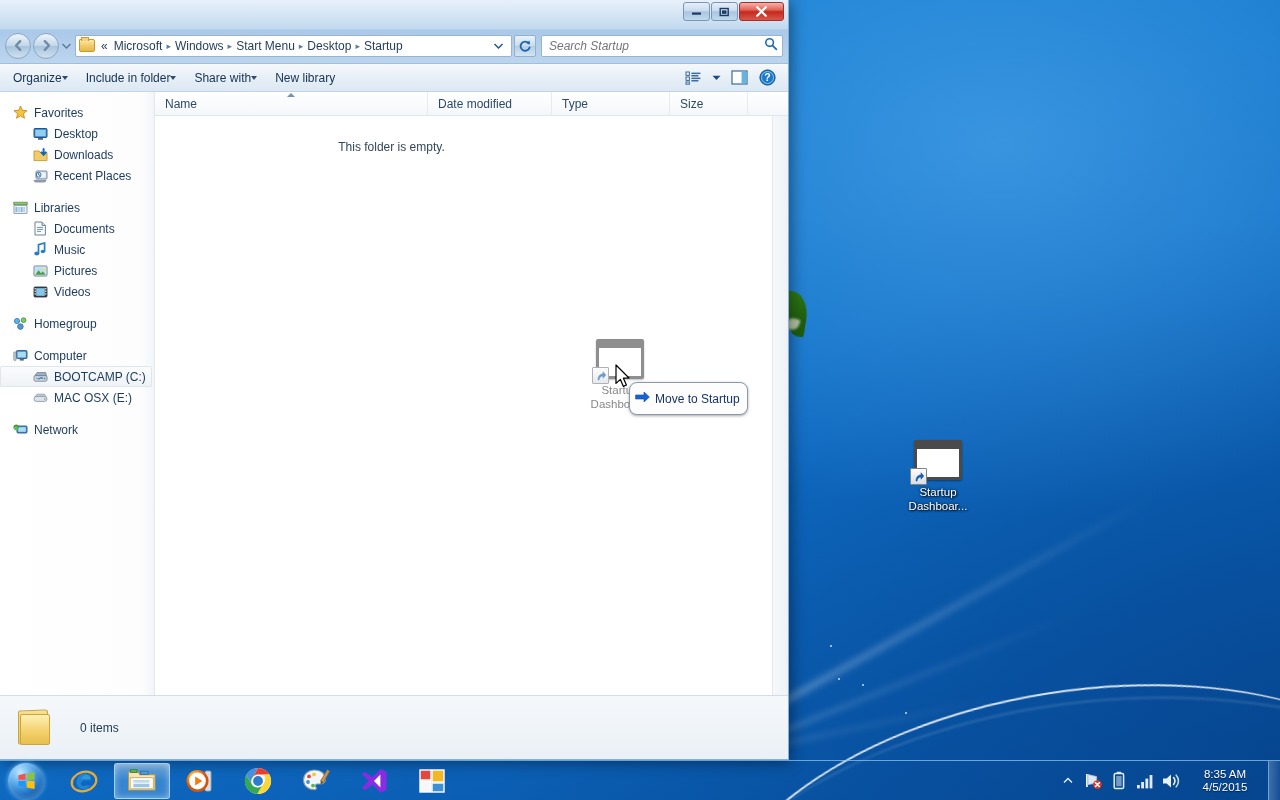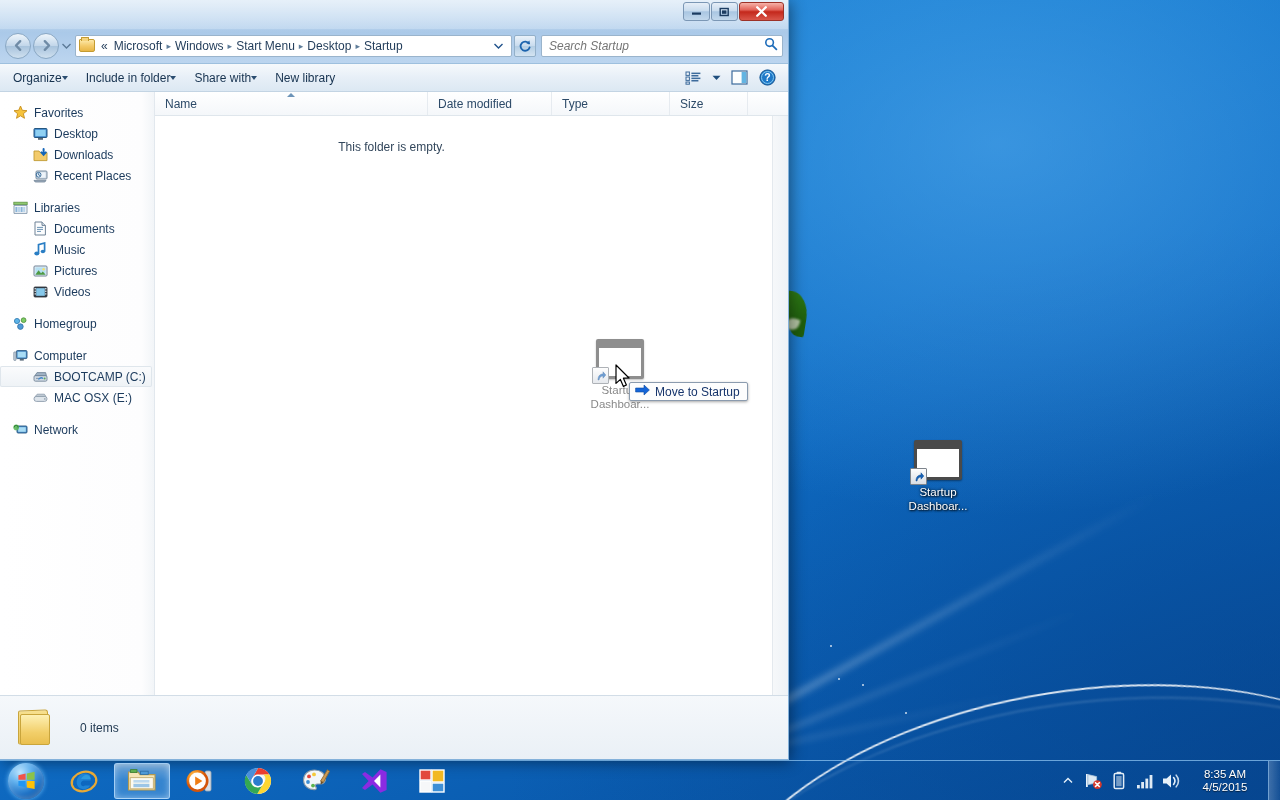--- a/index.html
+++ b/index.html
@@ -251,23 +251,23 @@
     position:absolute; left:589px; top:339px; width:62px;
     display:flex; flex-direction:column; align-items:center;
     opacity:.62; pointer-events:none;
   }
   #drag-ghost .label {
     margin-top:4px; font-size:11.5px; line-height:14px; text-align:center;
     color:#3c3c3c; text-shadow:0 0 2px rgba(255,255,255,.9);
   }
   #drag-cursor { position:absolute; left:615px; top:364px; pointer-events:none; }
   #drop-tooltip {
-    position:absolute; left:629px; top:382px; height:19px;
+    position:absolute; left:629px; top:382px; height:33px;
     display:flex; align-items:center; gap:5px; padding:0 7px 0 5px;
-    background:#fdfdfd; border:1px solid #8b9bae; border-radius:2px;
+    background:#fdfdfd; border:1px solid #8b9bae; border-radius:8px;
     box-shadow:0 1px 3px rgba(0,0,0,.35);
     font-size:12px; color:#16346b; white-space:nowrap;justify-content:space-between;
   }
 
   
   #taskbar {
     position:absolute; left:0; bottom:0; width:1280px; height:40px;
     background:
       linear-gradient(180deg, rgba(255,255,255,.30) 0%, rgba(255,255,255,.06) 8%,
         rgba(0,0,0,.03) 48%, rgba(0,0,0,.16) 52%, rgba(255,255,255,.10) 96%),

